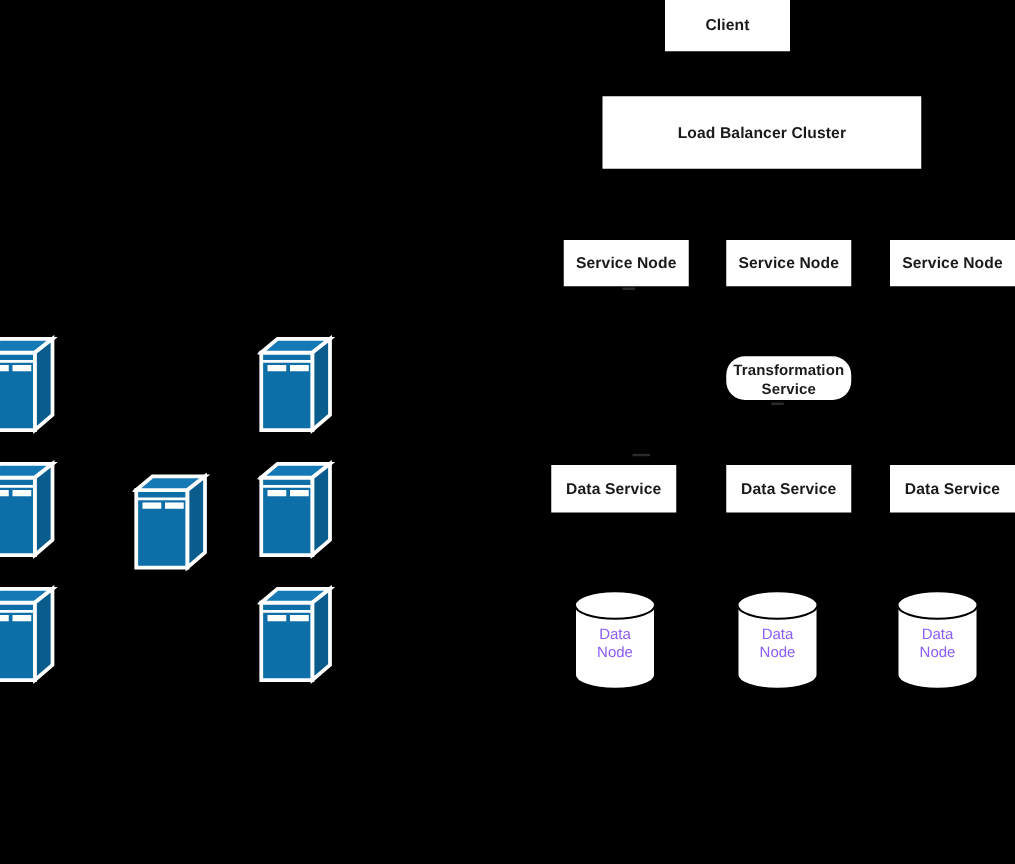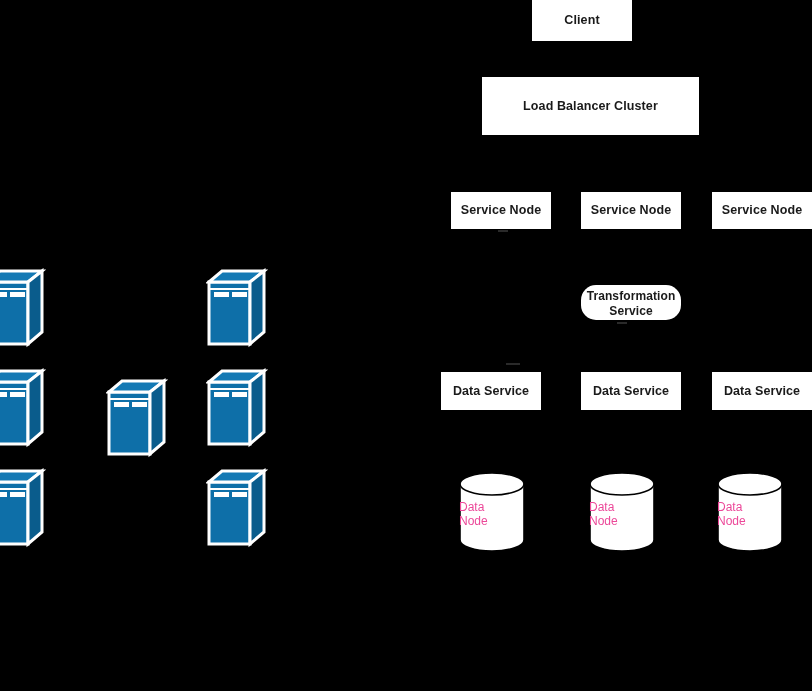--- a/index.html
+++ b/index.html
@@ -30,25 +30,25 @@
   .box.clip{align-items:flex-start;padding-top:4px;}
 
   
   .cyl{position:absolute;}
   .cyl svg{display:block;}
   .cyl .cyl-label{
     position:absolute;
     left:0;right:0;
     top:50%;
     transform:translateY(-42%);
-    text-align:left;
+    text-align:center;
     font-size:12px;
     font-weight:normal;
     line-height:14px;
-    color:#ec4899;
+    color:#8b5cf6;
     white-space:pre-line;
     pointer-events:none;
   }
 
   
   .server{position:absolute;}
   .server svg{display:block;}
 
   
   .conn{position:absolute;background:#2a2a2a;}
@@ -59,21 +59,21 @@
 <div id="stage">
 
   <div class="conn" style="left:498px;top:230px;width:10px;height:2px;"></div>
   <div class="conn" style="left:506px;top:363px;width:14px;height:2px;"></div>
   <div class="conn" style="left:617px;top:322px;width:10px;height:2px;"></div>
 
   <div class="box" style="left:532px;top:0px;width:100px;height:41px;">
     <span>Client</span>
   </div>
 
-  <div class="box" style="left:482px;top:77px;width:217px;height:58px;">
+  <div class="box" style="left:482px;top:77px;width:255px;height:58px;">
     <span>Load Balancer Cluster</span>
   </div>
 
   <div class="box" style="left:451px;top:192px;width:100px;height:37px;">
     <span>Service Node</span>
   </div>
   <div class="box" style="left:581px;top:192px;width:100px;height:37px;">
     <span>Service Node</span>
   </div>
   <div class="box" style="left:712px;top:192px;width:100px;height:37px;">

